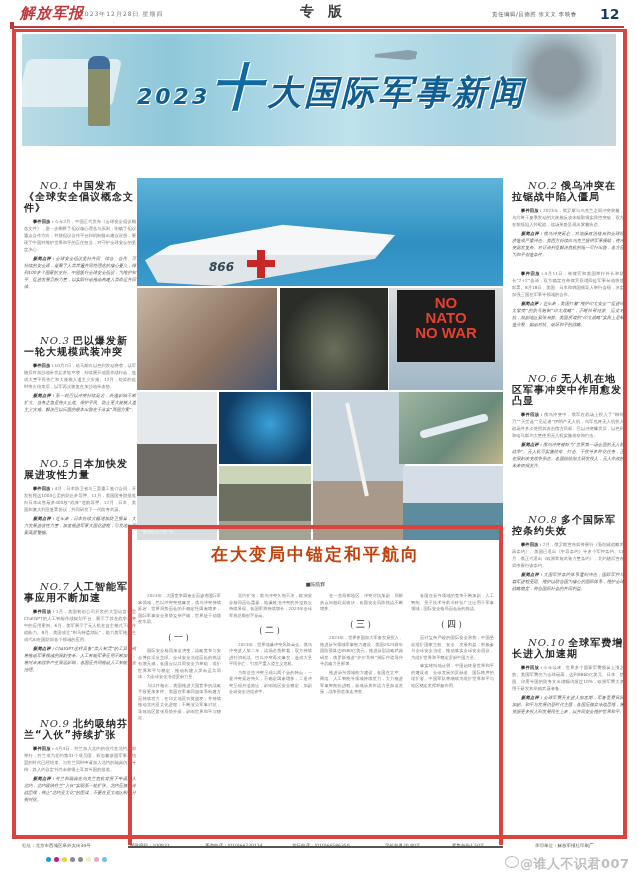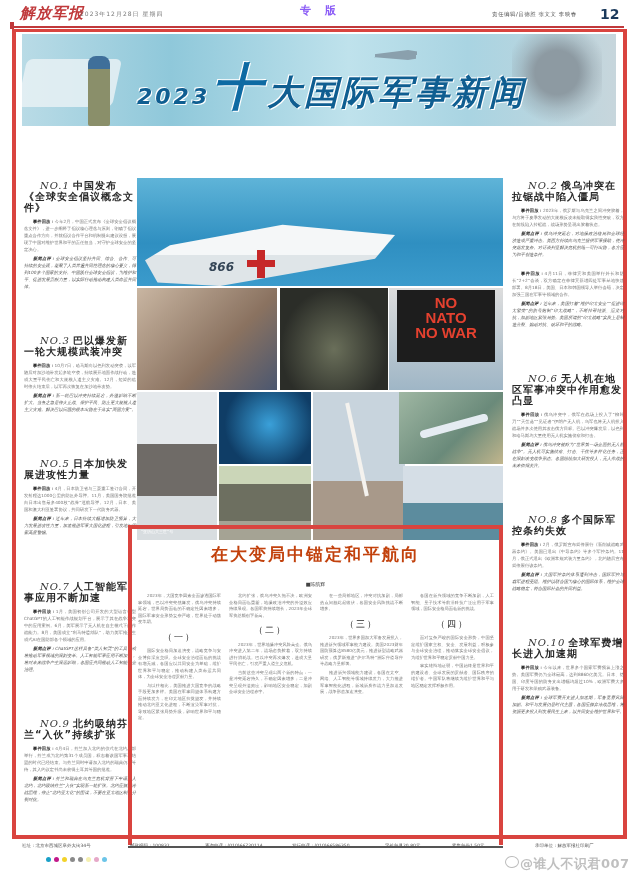--- a/index.html
+++ b/index.html
@@ -3,31 +3,31 @@
 <meta charset="utf-8">
 <style>
   * { box-sizing: border-box; margin: 0; padding: 0; }
   html, body { width: 638px; height: 880px; background: #fff; overflow: hidden; }
   body { font-family: "DejaVu Sans", "Liberation Sans", sans-serif; color: #333; position: relative; }
 
   
   .masthead { position: absolute; left: 0; top: 0; width: 638px; height: 28px; }
   .logo { position: absolute; left: 20px; top: 4px; font-family: "DejaVu Serif", serif; font-style: italic; font-size: 15px; color: #c0393b; letter-spacing: 1px; font-weight: bold; }
   .date { position: absolute; left: 80px; top: 10px; font-size: 6px; color: #777; letter-spacing: 1px; }
-  .section { position: absolute; left: 300px; top: 3px; font-size: 11px; font-weight: bold; color: #8b5cf6; letter-spacing: 14px; }
+  .section { position: absolute; left: 300px; top: 3px; font-size: 14px; font-weight: bold; color: #404040; letter-spacing: 14px; }
   .editors { position: absolute; left: 492px; top: 11px; font-size: 5.5px; color: #555; letter-spacing: 0.5px; }
   .pageno { position: absolute; left: 600px; top: 6px; font-size: 14px; font-weight: bold; color: #1b3a5c; }
   .headrule { position: absolute; left: 14px; top: 26px; width: 610px; height: 2px; background: #c0393b; }
   .headrule-tick { position: absolute; left: 10px; top: 22px; width: 4px; height: 7px; background: #c0393b; }
 
   
   .frame { position: absolute; left: 12px; top: 29px; width: 615px; height: 810px; border: 4px solid #d9443f; border-top-width: 3px; }
 
   
-  .banner { position: absolute; left: 22px; top: 34px; width: 594px; height: 92px;
+  .banner { position: absolute; left: 22px; top: 34px; width: 594px; height: 112px;
     background: linear-gradient(90deg, #b9dbe6 0%, #8fc8da 25%, #bfe2ec 55%, #a9d4e2 75%, #c7d6dc 100%); overflow: hidden; }
   .banner .soldier { position: absolute; left: 66px; top: 22px; width: 22px; height: 70px; background: linear-gradient(#3f6f9a 0 18%, #8a8f6a 18% 100%); border-radius: 8px 8px 2px 2px; }
   .banner .vehicle { position: absolute; left: 0; top: 25px; width: 95px; height: 48px; background: #e8f1f4; border-radius: 6px; transform: skewX(-12deg); opacity: 0.85; }
   .banner .jet { position: absolute; left: 338px; top: 10px; width: 80px; height: 20px; background: linear-gradient(100deg, transparent 20%, #8aa0ad 20% 70%, transparent 70%); clip-path: polygon(0 60%, 60% 30%, 100% 55%, 60% 80%); }
   .banner .smoke { position: absolute; left: 490px; top: 0; width: 90px; height: 96px; background: radial-gradient(circle at 50% 40%, #8d9aa2 0 30%, rgba(141,154,162,0.4) 50%, transparent 70%); }
   .banner .title { position: absolute; left: 115px; top: 20px; font-size: 34px; font-weight: bold; font-style: italic; color: #0f5e91; letter-spacing: 3px; text-shadow: 1px 1px 0 #fff, -1px -1px 0 #fff; white-space: nowrap; }
   .banner .title .yr { font-size: 22px; }
   .banner .title .ten { font-size: 50px; color: #0d6aa3; margin: 0 2px; }
 
   

